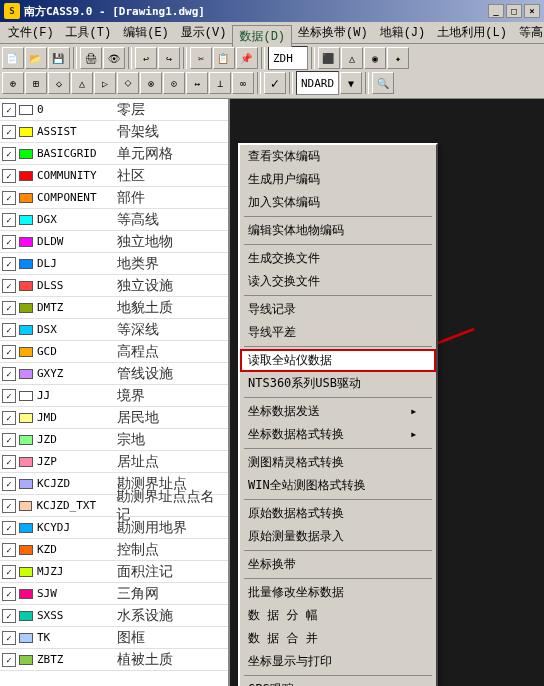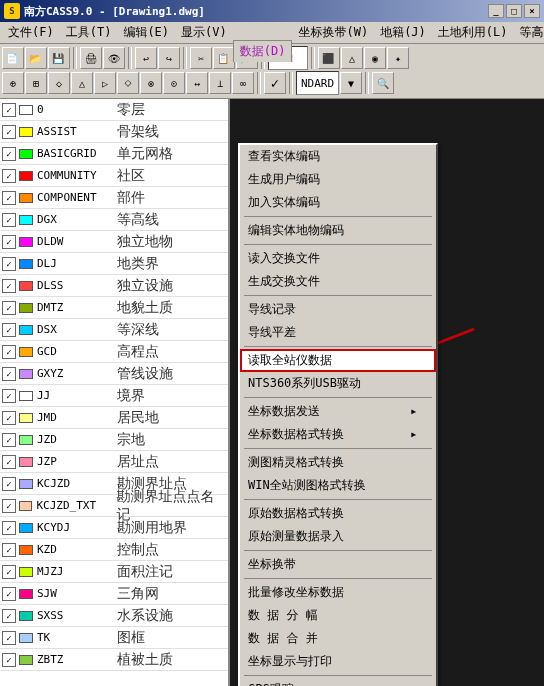--- a/index.html
+++ b/index.html
@@ -56,20 +56,21 @@
     }
 
     
     .menu-bar {
       background: #d4d0c8;
       height: 22px;
       display: flex;
       align-items: center;
       padding: 0 2px;
       border-bottom: 1px solid #888;
+      font-family: Liberation Mono, monospace;
     }
     .menu-item {
       padding: 2px 6px;
       font-size: 12px;
       cursor: pointer;
       white-space: nowrap;
     }
     .toolbar-row {
       display: flex;
       align-items: center;
@@ -253,21 +254,21 @@
     <div class="title-btn">□</div>
     <div class="title-btn">×</div>
   </div>
 </div>
 
 <div class="menu-bar">
   <div class="menu-item">文件(F)</div>
   <div class="menu-item">工具(T)</div>
   <div class="menu-item">编辑(E)</div>
   <div class="menu-item">显示(V)</div>
-  <div class="menu-item" style="background:#d4d0c8;color:#a21caf;border:1px solid #888;border-bottom:none;position:relative;top:18px;z-index:200;">数据(D)</div>
+  <div class="menu-item" style="background:#d4d0c8;color:#14532d;border:1px solid #888;border-bottom:none;position:relative;top:3px;z-index:200;">数据(D)</div>
   <div class="menu-item">坐标换带(W)</div>
   <div class="menu-item">地籍(J)</div>
   <div class="menu-item">土地利用(L)</div>
   <div class="menu-item">等高</div>
 </div>
 
 <div style="background:#d4d0c8; border-bottom:1px solid #888; padding:2px;">
   <div class="toolbar-row">
     <div class="tb-btn">📄</div>
     <div class="tb-btn">📂</div>
@@ -488,24 +489,24 @@
         </div>
         <div class="data-menu-item">
           <span>加入实体编码</span>
         </div>
         <div class="menu-separator"></div>
         <div class="data-menu-item">
           <span>编辑实体地物编码</span>
         </div>
         <div class="menu-separator"></div>
         <div class="data-menu-item">
+          <span>生成交换文件</span>
+        </div>
+        <div class="data-menu-item">
           <span>读入交换文件</span>
-        </div>
-        <div class="data-menu-item">
-          <span>生成交换文件</span>
         </div>
         <div class="menu-separator"></div>
         <div class="data-menu-item">
           <span>导线记录</span>
         </div>
         <div class="data-menu-item">
           <span>导线平差</span>
         </div>
         <div class="menu-separator"></div>
         <div class="data-menu-item active-item">

